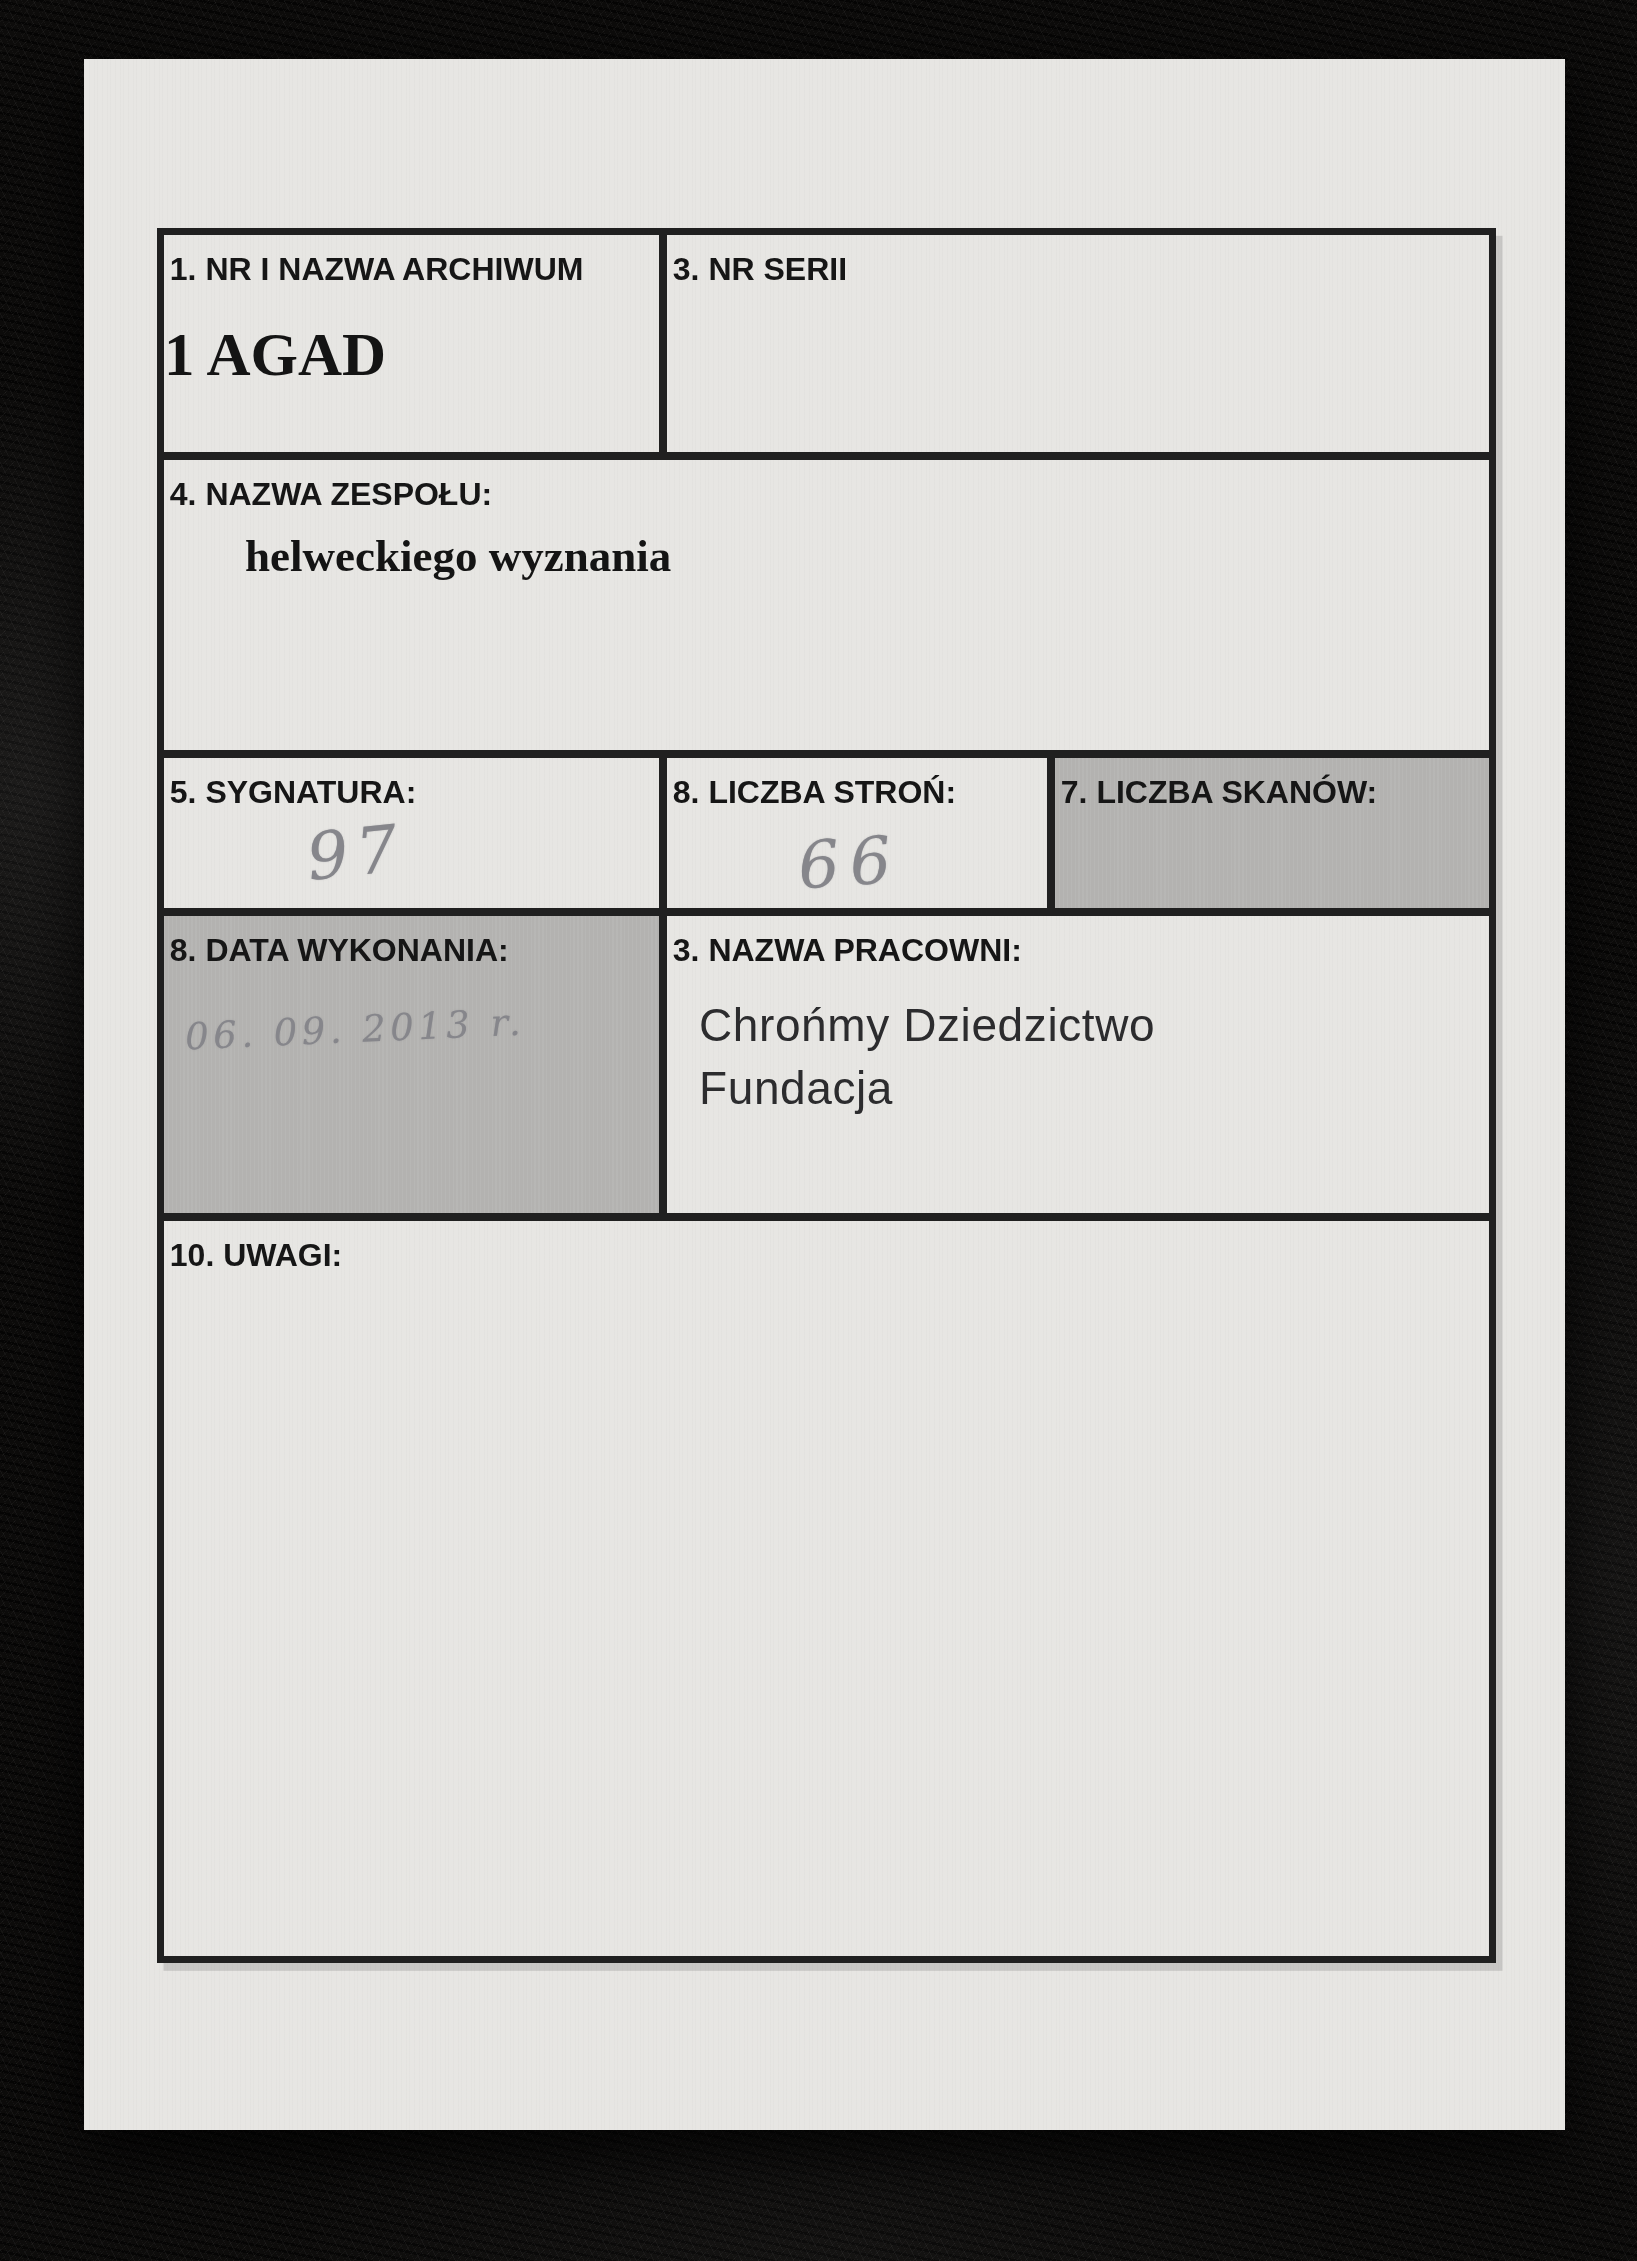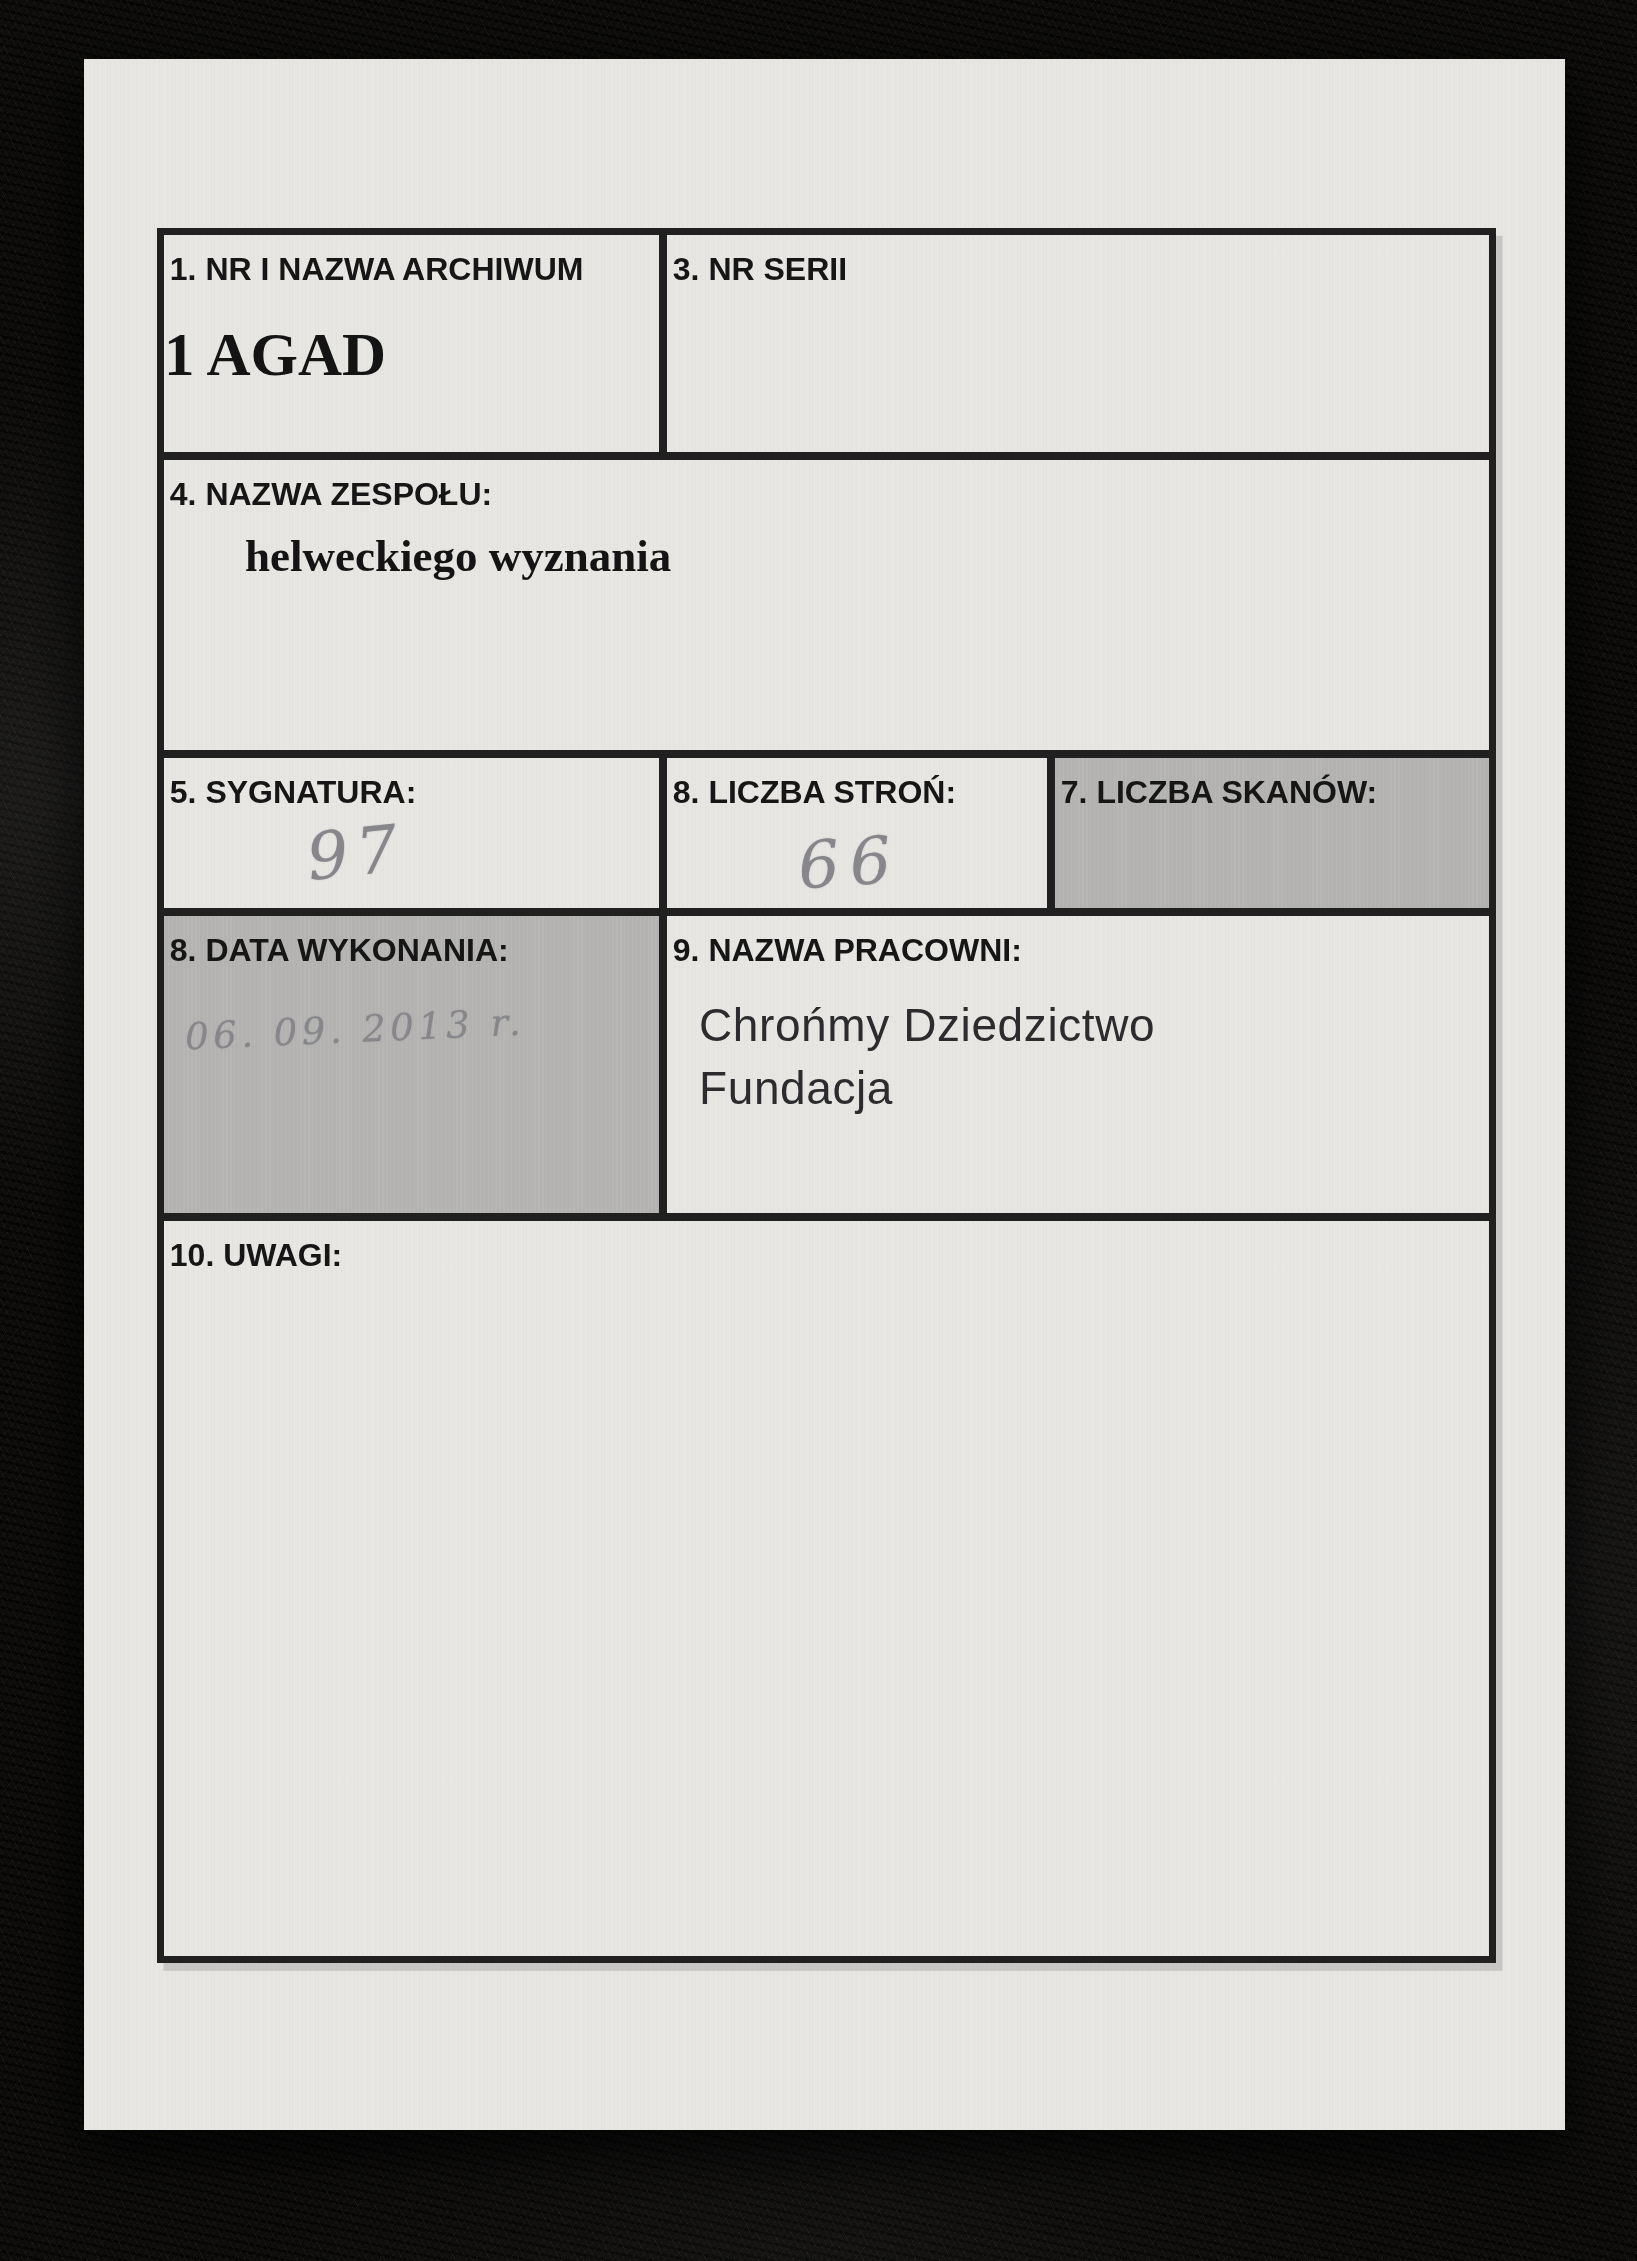--- a/index.html
+++ b/index.html
@@ -133,21 +133,21 @@
         <div class="hdr">7. LICZBA SKANÓW:</div>
       </div>
     </div>
 
     <div class="row row-4">
       <div class="cell w-a gray">
         <div class="hdr">8. DATA WYKONANIA:</div>
         <div class="hand v-data">06. 09. 2013 r.</div>
       </div>
       <div class="cell w-c">
-        <div class="hdr">9. NAZWA PRACOWNI:</div>
+        <div class="hdr">3. NAZWA PRACOWNI:</div>
         <div class="v-pracownia">
           <div>Chrońmy Dziedzictwo</div>
           <div>Fundacja</div>
         </div>
       </div>
     </div>
 
     <div class="row row-5">
       <div class="cell w-c">
         <div class="hdr">10. UWAGI:</div>

